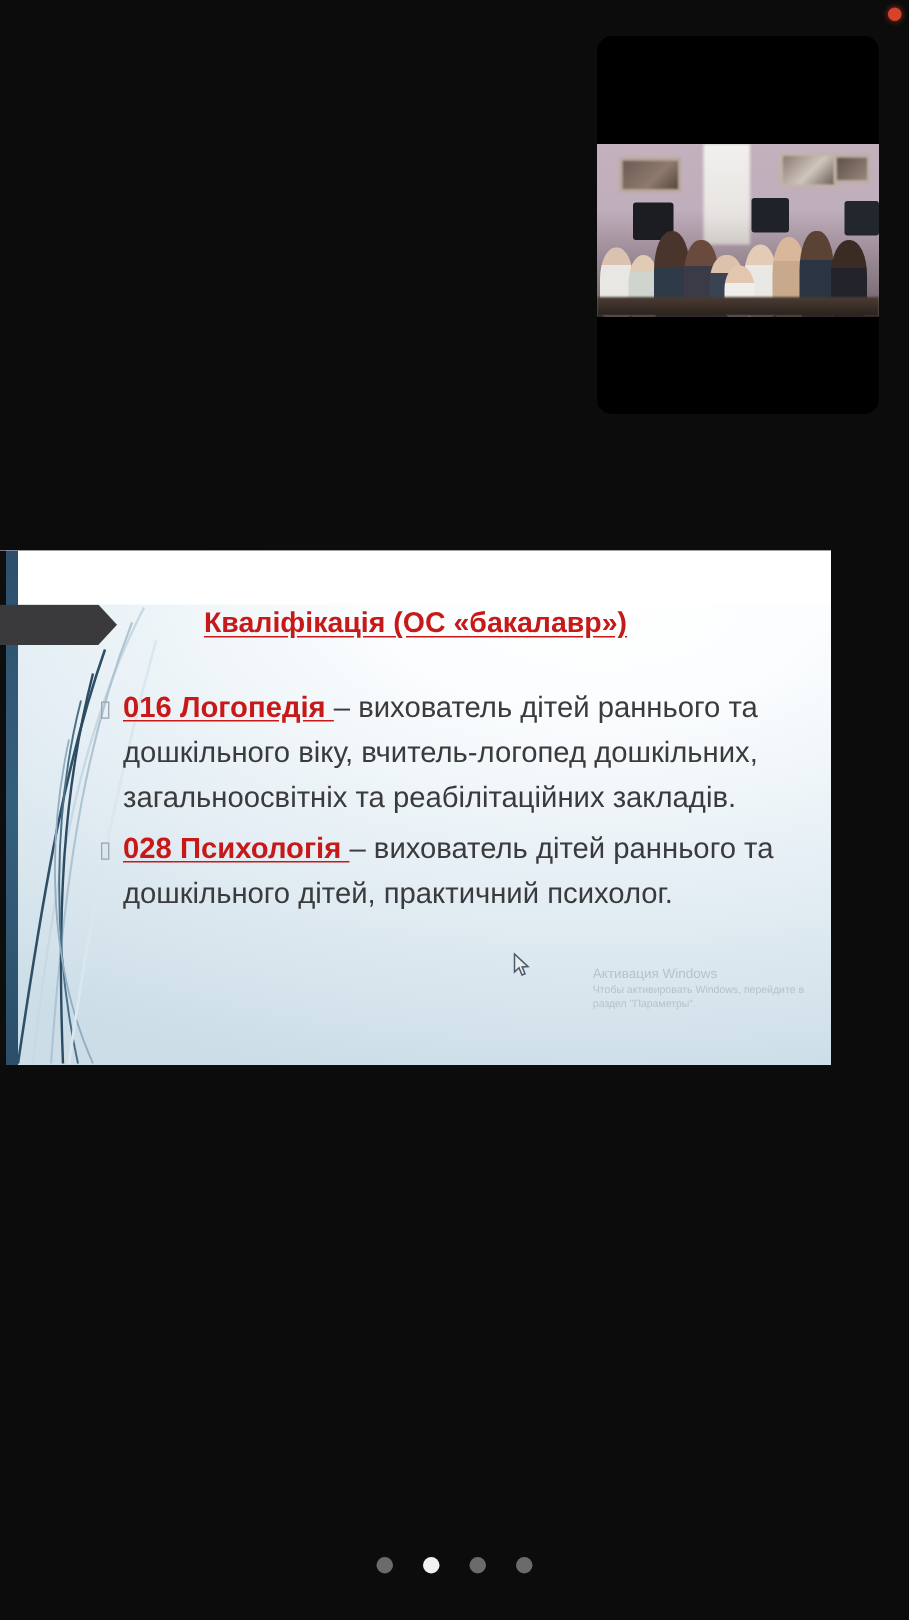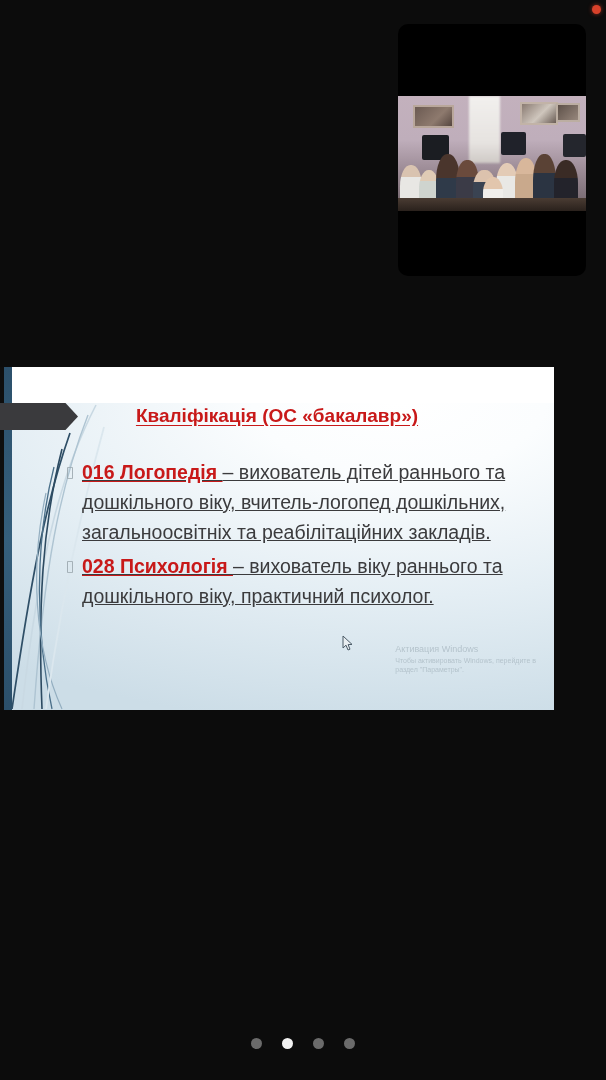--- a/index.html
+++ b/index.html
@@ -133,21 +133,21 @@
   }
   .bullet-row { display:flex; align-items:flex-start; margin-bottom:4px; }
   .bullet-glyph {
     flex:0 0 auto;
     width:16px;
     color:#9aa6ad;
     font-size:15px;
     line-height:30px;
     font-family:"DejaVu Sans", sans-serif;
   }
-  .bullet-text { flex:1 1 auto;text-decoration:underline; }
+  .bullet-text { flex:1 1 auto; }
   .code-red {
     color:#c81919; font-weight:bold;
     text-decoration:underline; text-underline-offset:2px;
   }
   .watermark {
     position:absolute; right:18px; top:278px;
     text-align:left; color:#aebdc6;
     font-size:7px; line-height:9px;
     opacity:.85;
   }
@@ -214,21 +214,21 @@
     <div class="slide-body">
       <div class="bullet-row">
         <span class="bullet-glyph">▯</span>
         <span class="bullet-text">
           <span class="code-red">016 Логопедія </span><span>– вихователь дітей раннього та дошкільного віку, вчитель-логопед дошкільних, загальноосвітніх та реабілітаційних закладів.</span>
         </span>
       </div>
       <div class="bullet-row">
         <span class="bullet-glyph">▯</span>
         <span class="bullet-text">
-          <span class="code-red">028 Психологія </span><span>– вихователь віку раннього та дошкільного віку, практичний психолог.</span>
+          <span class="code-red">028 Психологія </span><span>– вихователь дітей раннього та дошкільного дітей, практичний психолог.</span>
         </span>
       </div>
     </div>
 
     <div class="watermark">
       <div class="wm-title">Активация Windows</div>
       <div>Чтобы активировать Windows, перейдите в</div>
       <div>раздел "Параметры".</div>
     </div>
 

